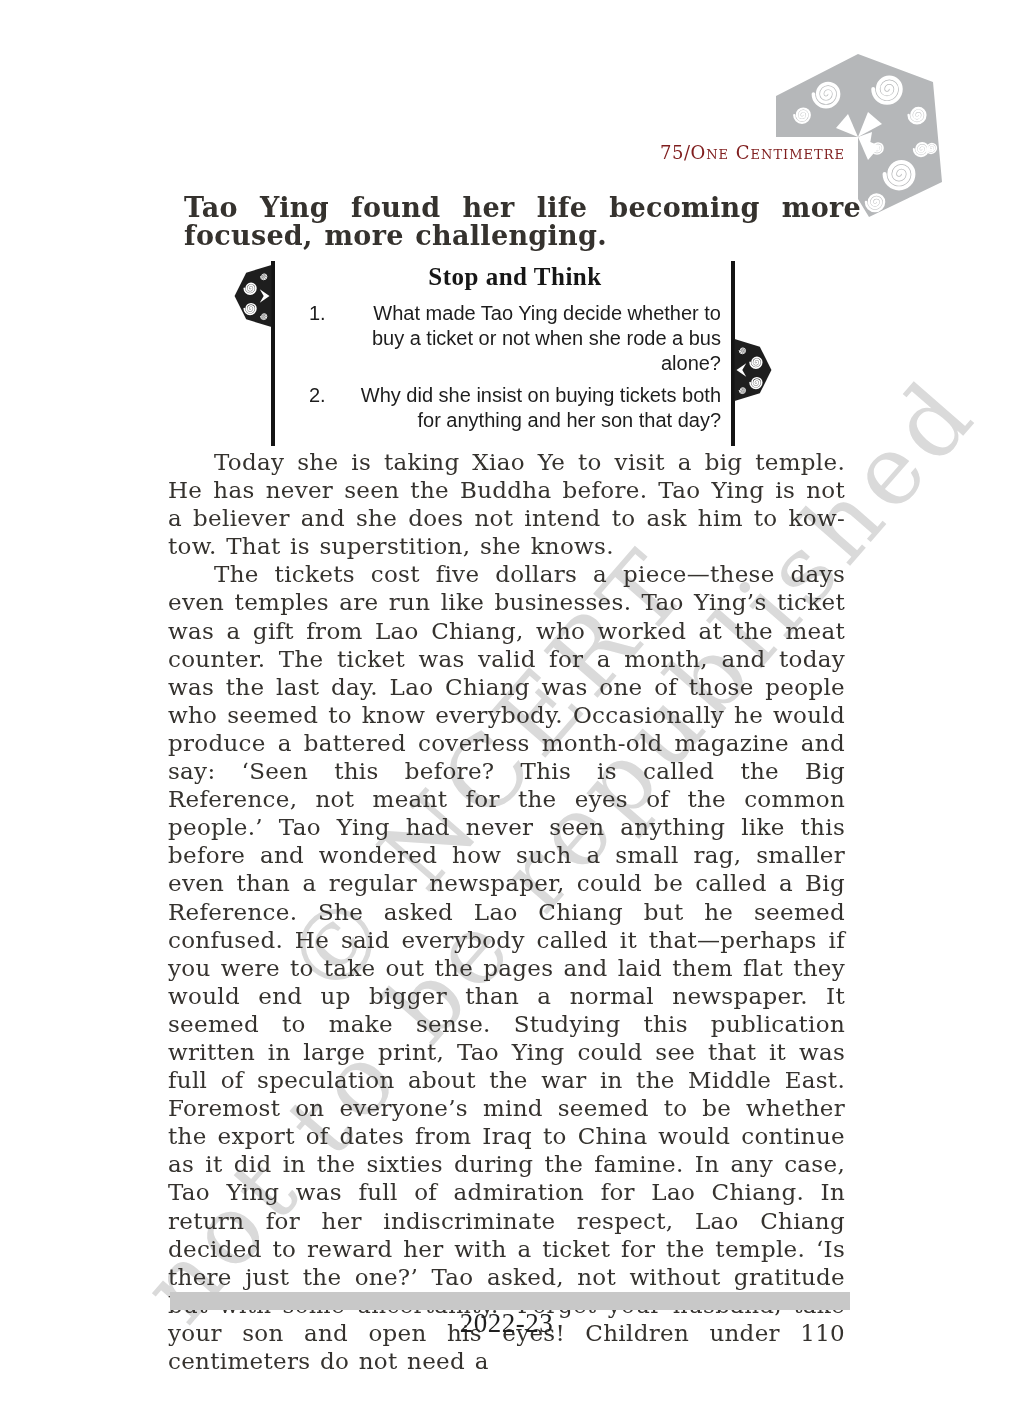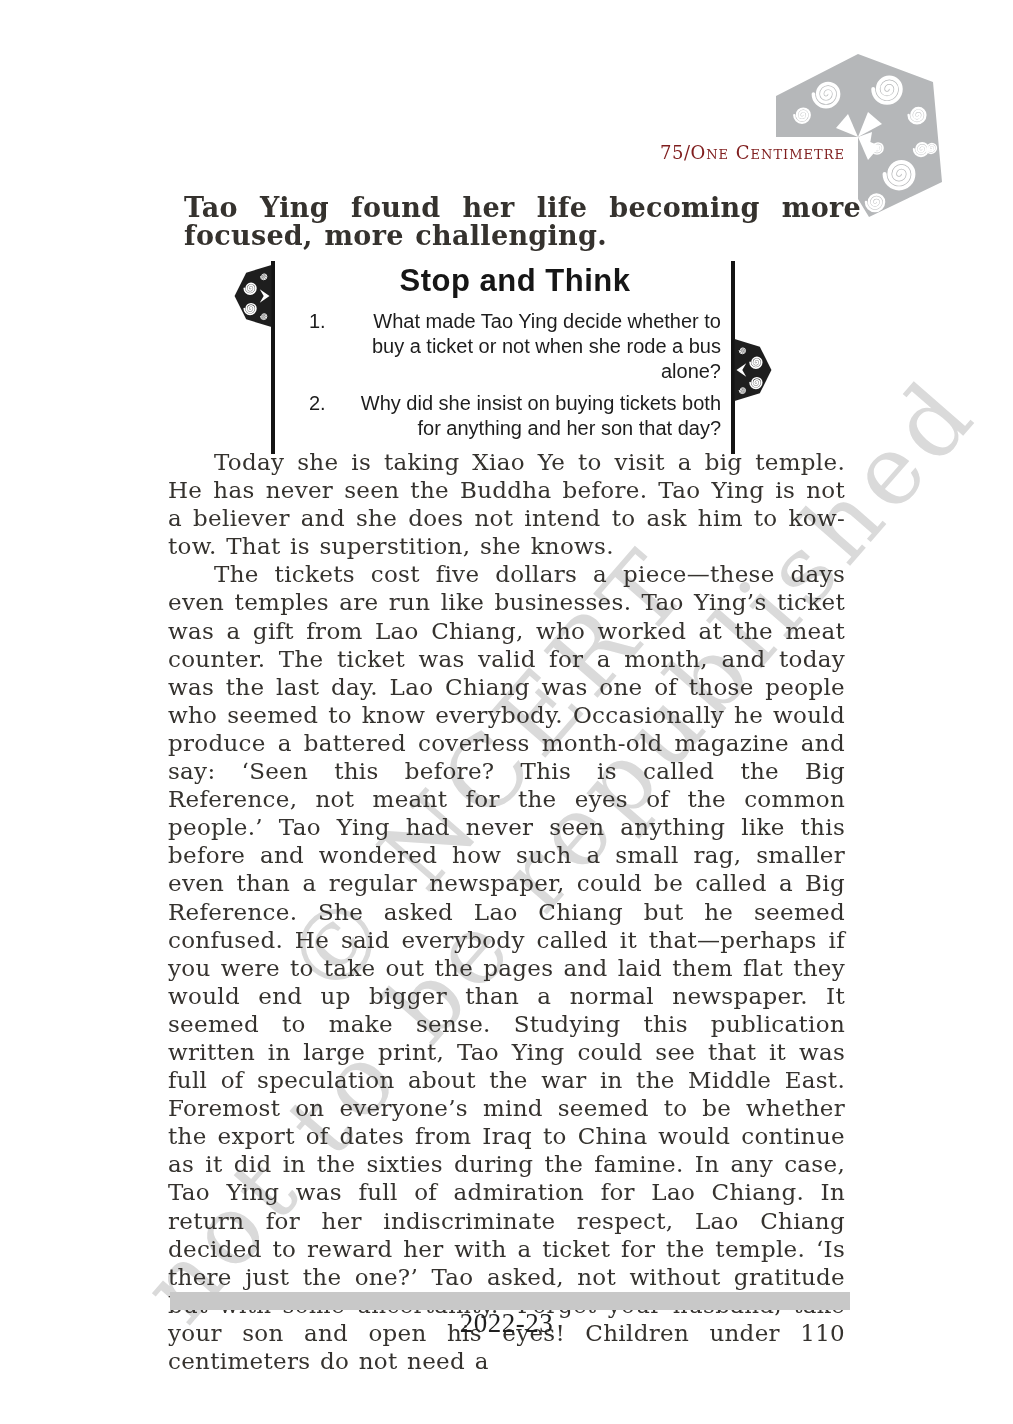--- a/index.html
+++ b/index.html
@@ -47,22 +47,22 @@
   
   .sat-box{
     position:absolute;left:271px;top:261px;width:464px;min-height:148px;
     border-left:4px solid #141414;border-right:4px solid #141414;
     box-sizing:border-box;
     padding:2px 10px 6px 34px;
     z-index:2;background:transparent;
   }
   .sat-title{
     text-align:center;
-    font-family:Liberation Sans, sans-serif;
-    font-weight:800;font-size:31px;color:#161616;
+    font-family:Liberation Serif, serif;
+    font-weight:800;font-size:25px;color:#161616;
     letter-spacing:0.5px;
     margin:0 0 10px 0;
   }
   .sat-q{
     display:flex;align-items:flex-start;
     font-family:"Liberation Sans", sans-serif;
     font-stretch:condensed;
     font-size:20px;line-height:25px;color:#1d1d1d;
     margin-bottom:7px;
   }

